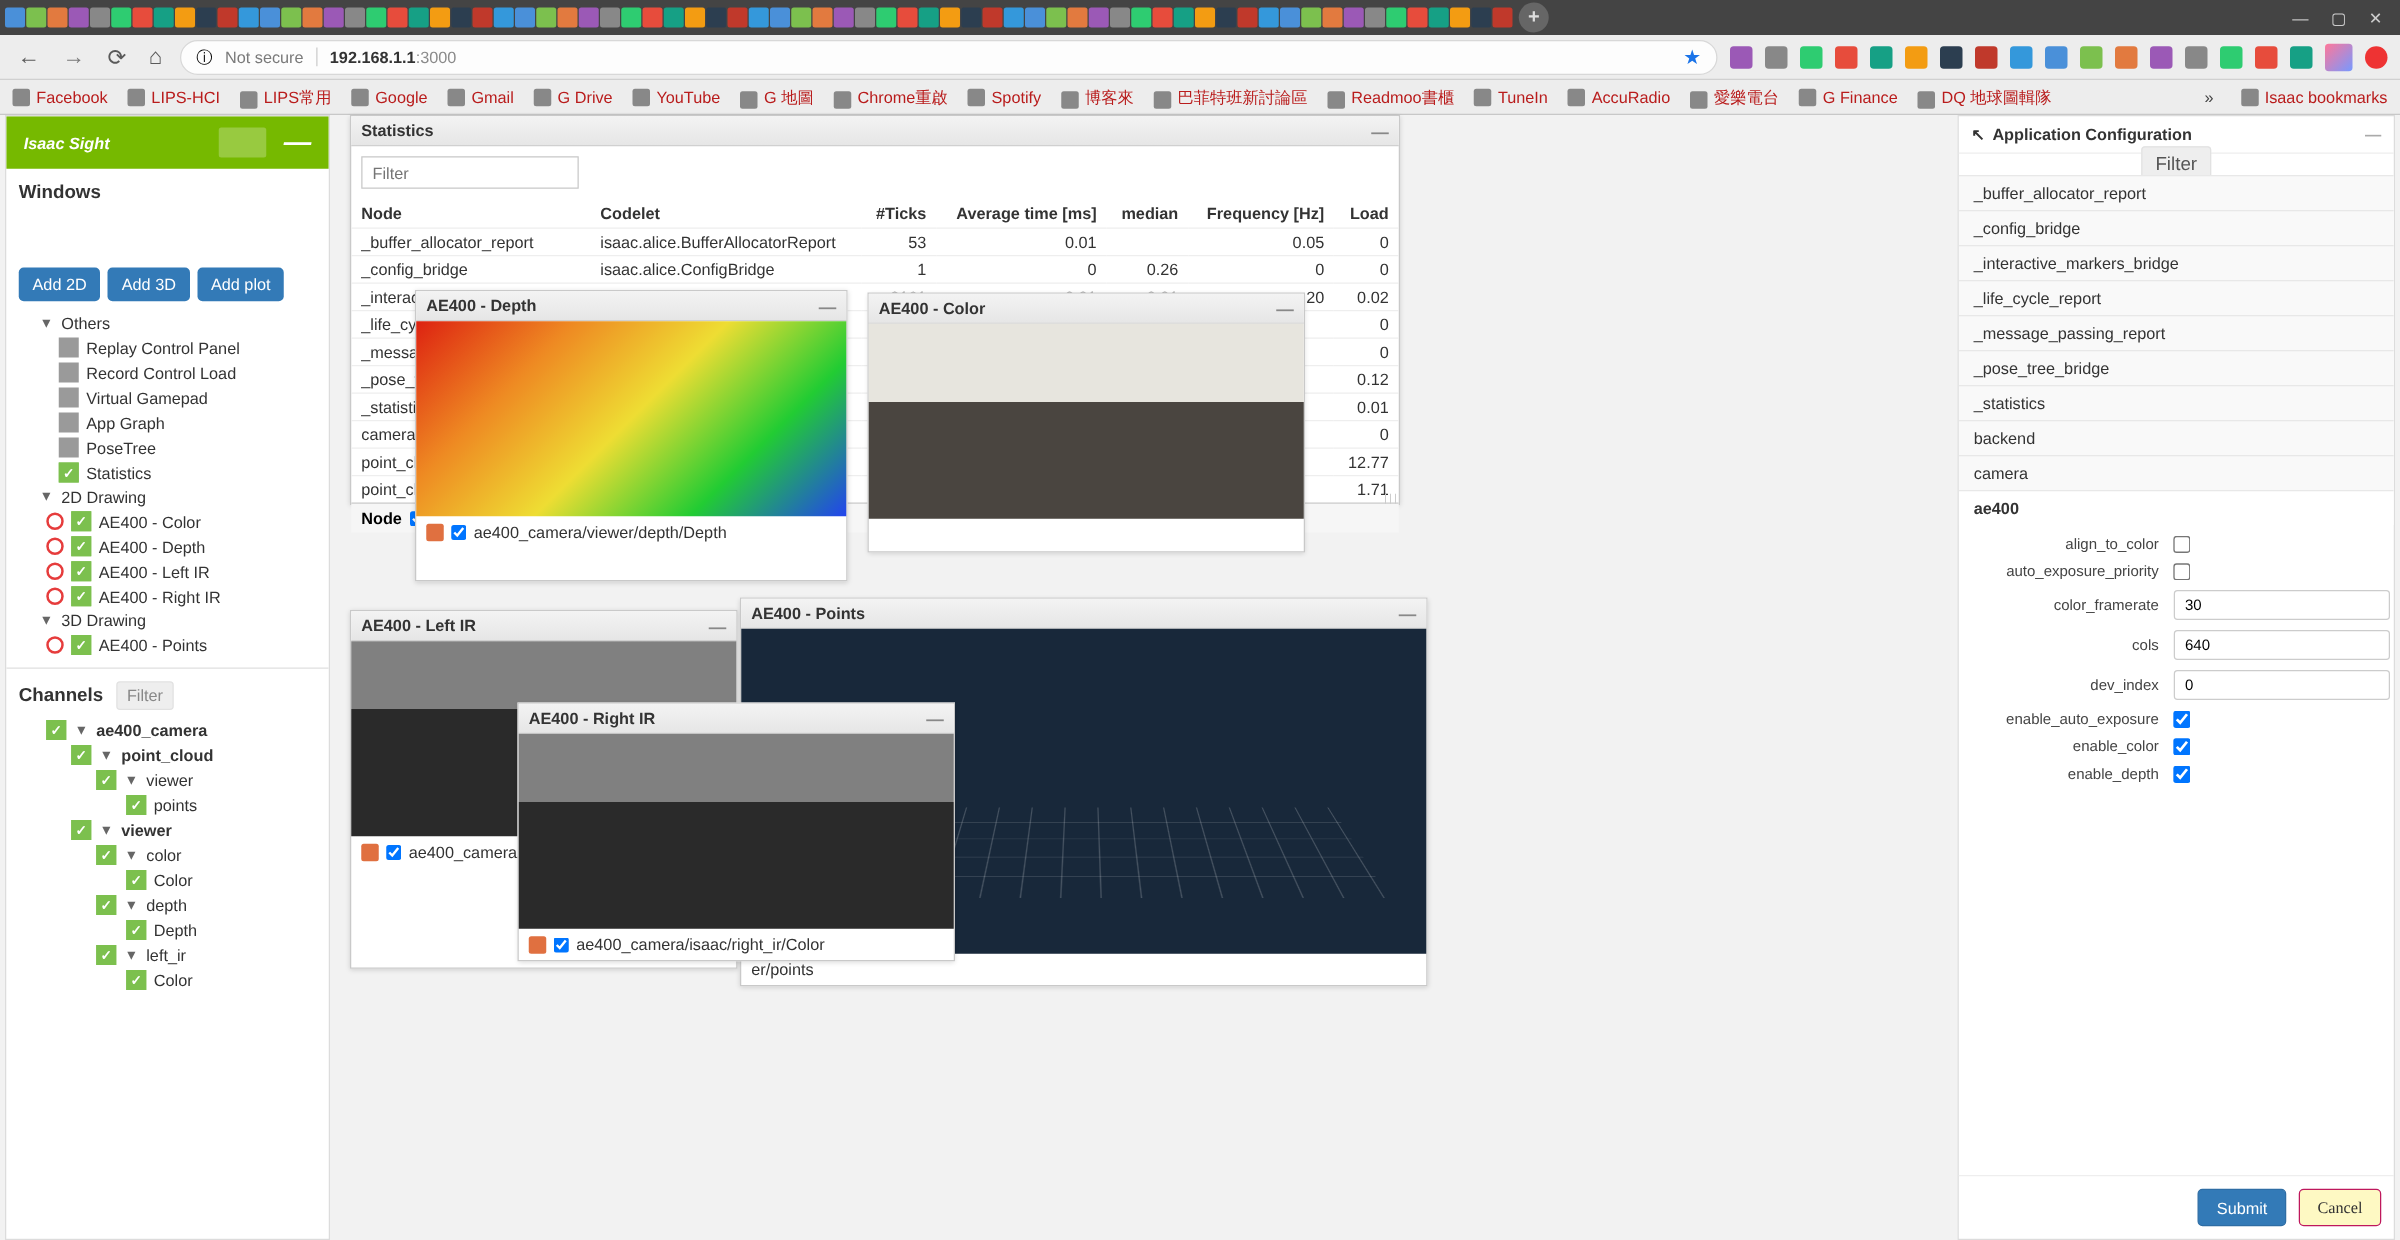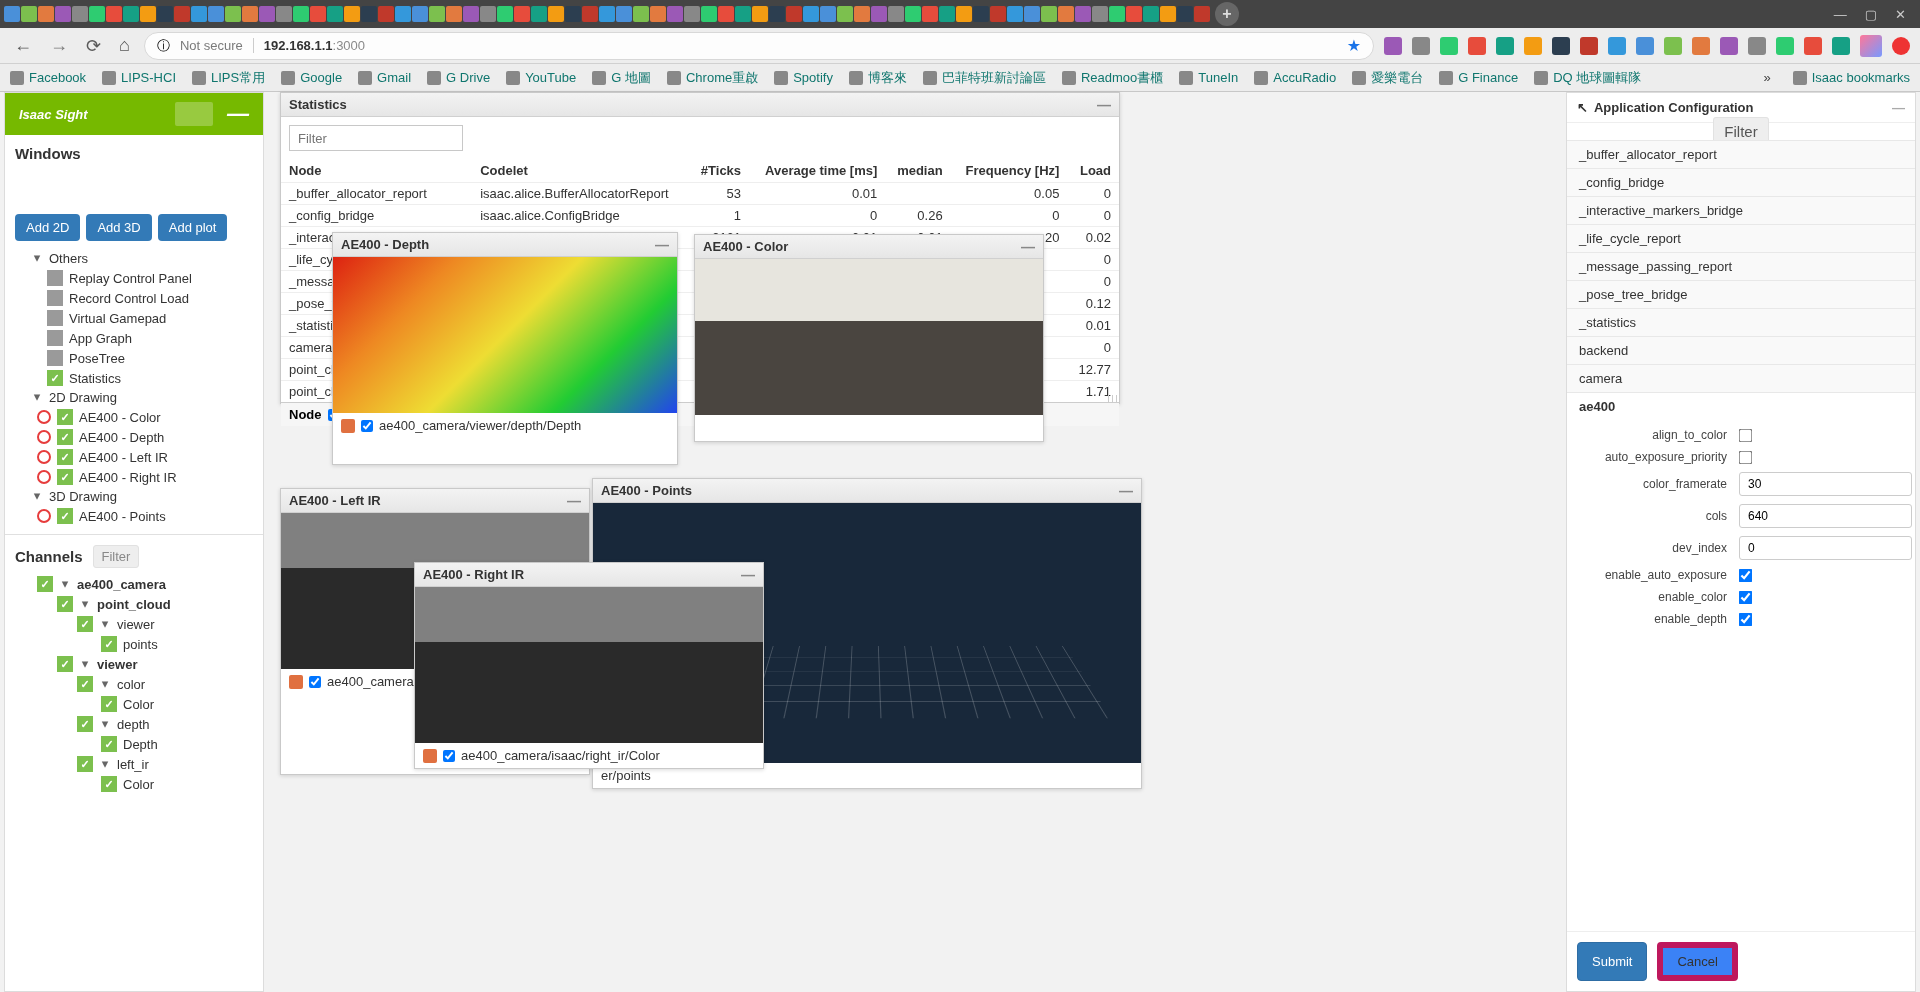--- a/index.html
+++ b/index.html
@@ -19,21 +19,21 @@
 .omnibox .notsecure { color: #7a7a7a; border-right: 1px solid #ccc; padding-right: 10px; }
 .omnibox .url { color: #333; }
 .omnibox .url .dim { color: #8a8a8a; }
 .omnibox .star { margin-left: auto; color: #1a73e8; font-size: 16px; }
 .ext-icons { display: flex; gap: 10px; align-items: center; }
 .ext-icon { width: 18px; height: 18px; border-radius: 3px; background: #bbb; }
 .avatar-icon { width: 22px; height: 22px; border-radius: 3px; background: linear-gradient(135deg,#f79,#79f); }
 
 
 .bm-row { height: 28px; background: #ededed; display: flex; align-items: center; padding: 0 10px; gap: 16px; border-bottom: 1px solid #c8c8c8; }
-.bm { display: flex; align-items: center; gap: 5px; color: #0f766e; font-size: 12px; cursor: default; }
+.bm { display: flex; align-items: flex-end; gap: 5px; color: #b91c1c; font-size: 12px; cursor: default; }
 .bm-icon { width: 14px; height: 14px; background: #888; border-radius: 2px; }
 .bm-chevron { margin-left: auto; color: #444; padding-right: 6px; }
 
 
 .app { position: absolute; top: 92px; left: 0; right: 0; bottom: 0; background: #f2f2f2; }
 
 
 .sidebar { position: absolute; left: 4px; top: 0; width: 260px; bottom: 0; background: #fff; border: 1px solid #dcdcdc; overflow: hidden; }
 .brand { background: #76b900; color: #fff; height: 42px; display: flex; align-items: center; padding: 0 14px; gap: 8px; font-size: 22px; font-weight: bold; font-style: italic; }
 .brand .logo { width: 38px; height: 24px; background: rgba(255,255,255,.25); border-radius: 2px; margin-left: auto; }
@@ -93,23 +93,23 @@
 .right-head .rmin { margin-left: auto; color: #aaa; }
 .right .filter-big { margin: 8px auto 10px; width: 60px; text-align: center; background: #eee; border: 1px solid #e2e2e2; border-radius: 3px; padding: 5px 10px; color: #555; font-size: 15px; }
 .cfg-list { flex: 1; overflow: auto; }
 .cfg-item { padding: 6px 12px; border-top: 1px solid #e8e8e8; color: #333; background: #f9f9f9; cursor: pointer; }
 .cfg-item.sel { background: #fff; font-weight: 600; }
 .cfg-form { padding: 4px 10px 8px; }
 .cfg-row { display: flex; align-items: center; padding: 4px 0; gap: 12px; }
 .cfg-row label { flex: 0 0 150px; text-align: right; color: #444; font-size: 12px; }
 .cfg-row input[type=text] { flex: 1; height: 24px; border: 1px solid #ccc; border-radius: 3px; padding: 0 8px; font-size: 12px; }
 .cfg-row input[type=checkbox] { transform: scale(1.05); }
-.right-footer { padding: 10px; display: flex; gap: 10px; border-top: 1px solid #eee; }
+.right-footer { padding: 10px; display: flex; justify-content: flex-end; gap: 10px; border-top: 1px solid #eee; }
 .btn-primary { background: #337ab7; color: #fff; border: 1px solid #2e6da4; border-radius: 4px; padding: 6px 14px; cursor: pointer; }
-.btn-default { background: #3b82f6; color: #333; border: 6px solid #be185d; border-radius: 4px; padding: 6px 14px; cursor: pointer; }
+.btn-default { background: #fef9c3; color: #333; border: 1px solid #be185d; border-radius: 4px; padding: 6px 14px; cursor: pointer; font-family: Liberation Serif, serif; }
 .resize-h { height: 8px; background: repeating-linear-gradient(90deg,transparent 0 3px,#ccc 3px 4px); position: absolute; bottom: 0; right: 0; width: 14px; }
 </style>
 </head>
 <body>
 
 <div class="chrome-tabs" id="tabstrip">
     <div class="tab-favicon" style="background: rgb(74, 144, 217);"></div>
     <div class="tab-favicon" style="background: rgb(124, 192, 78);"></div>
     <div class="tab-favicon" style="background: rgb(226, 122, 63);"></div>
     <div class="tab-favicon" style="background: rgb(155, 89, 182);"></div>

